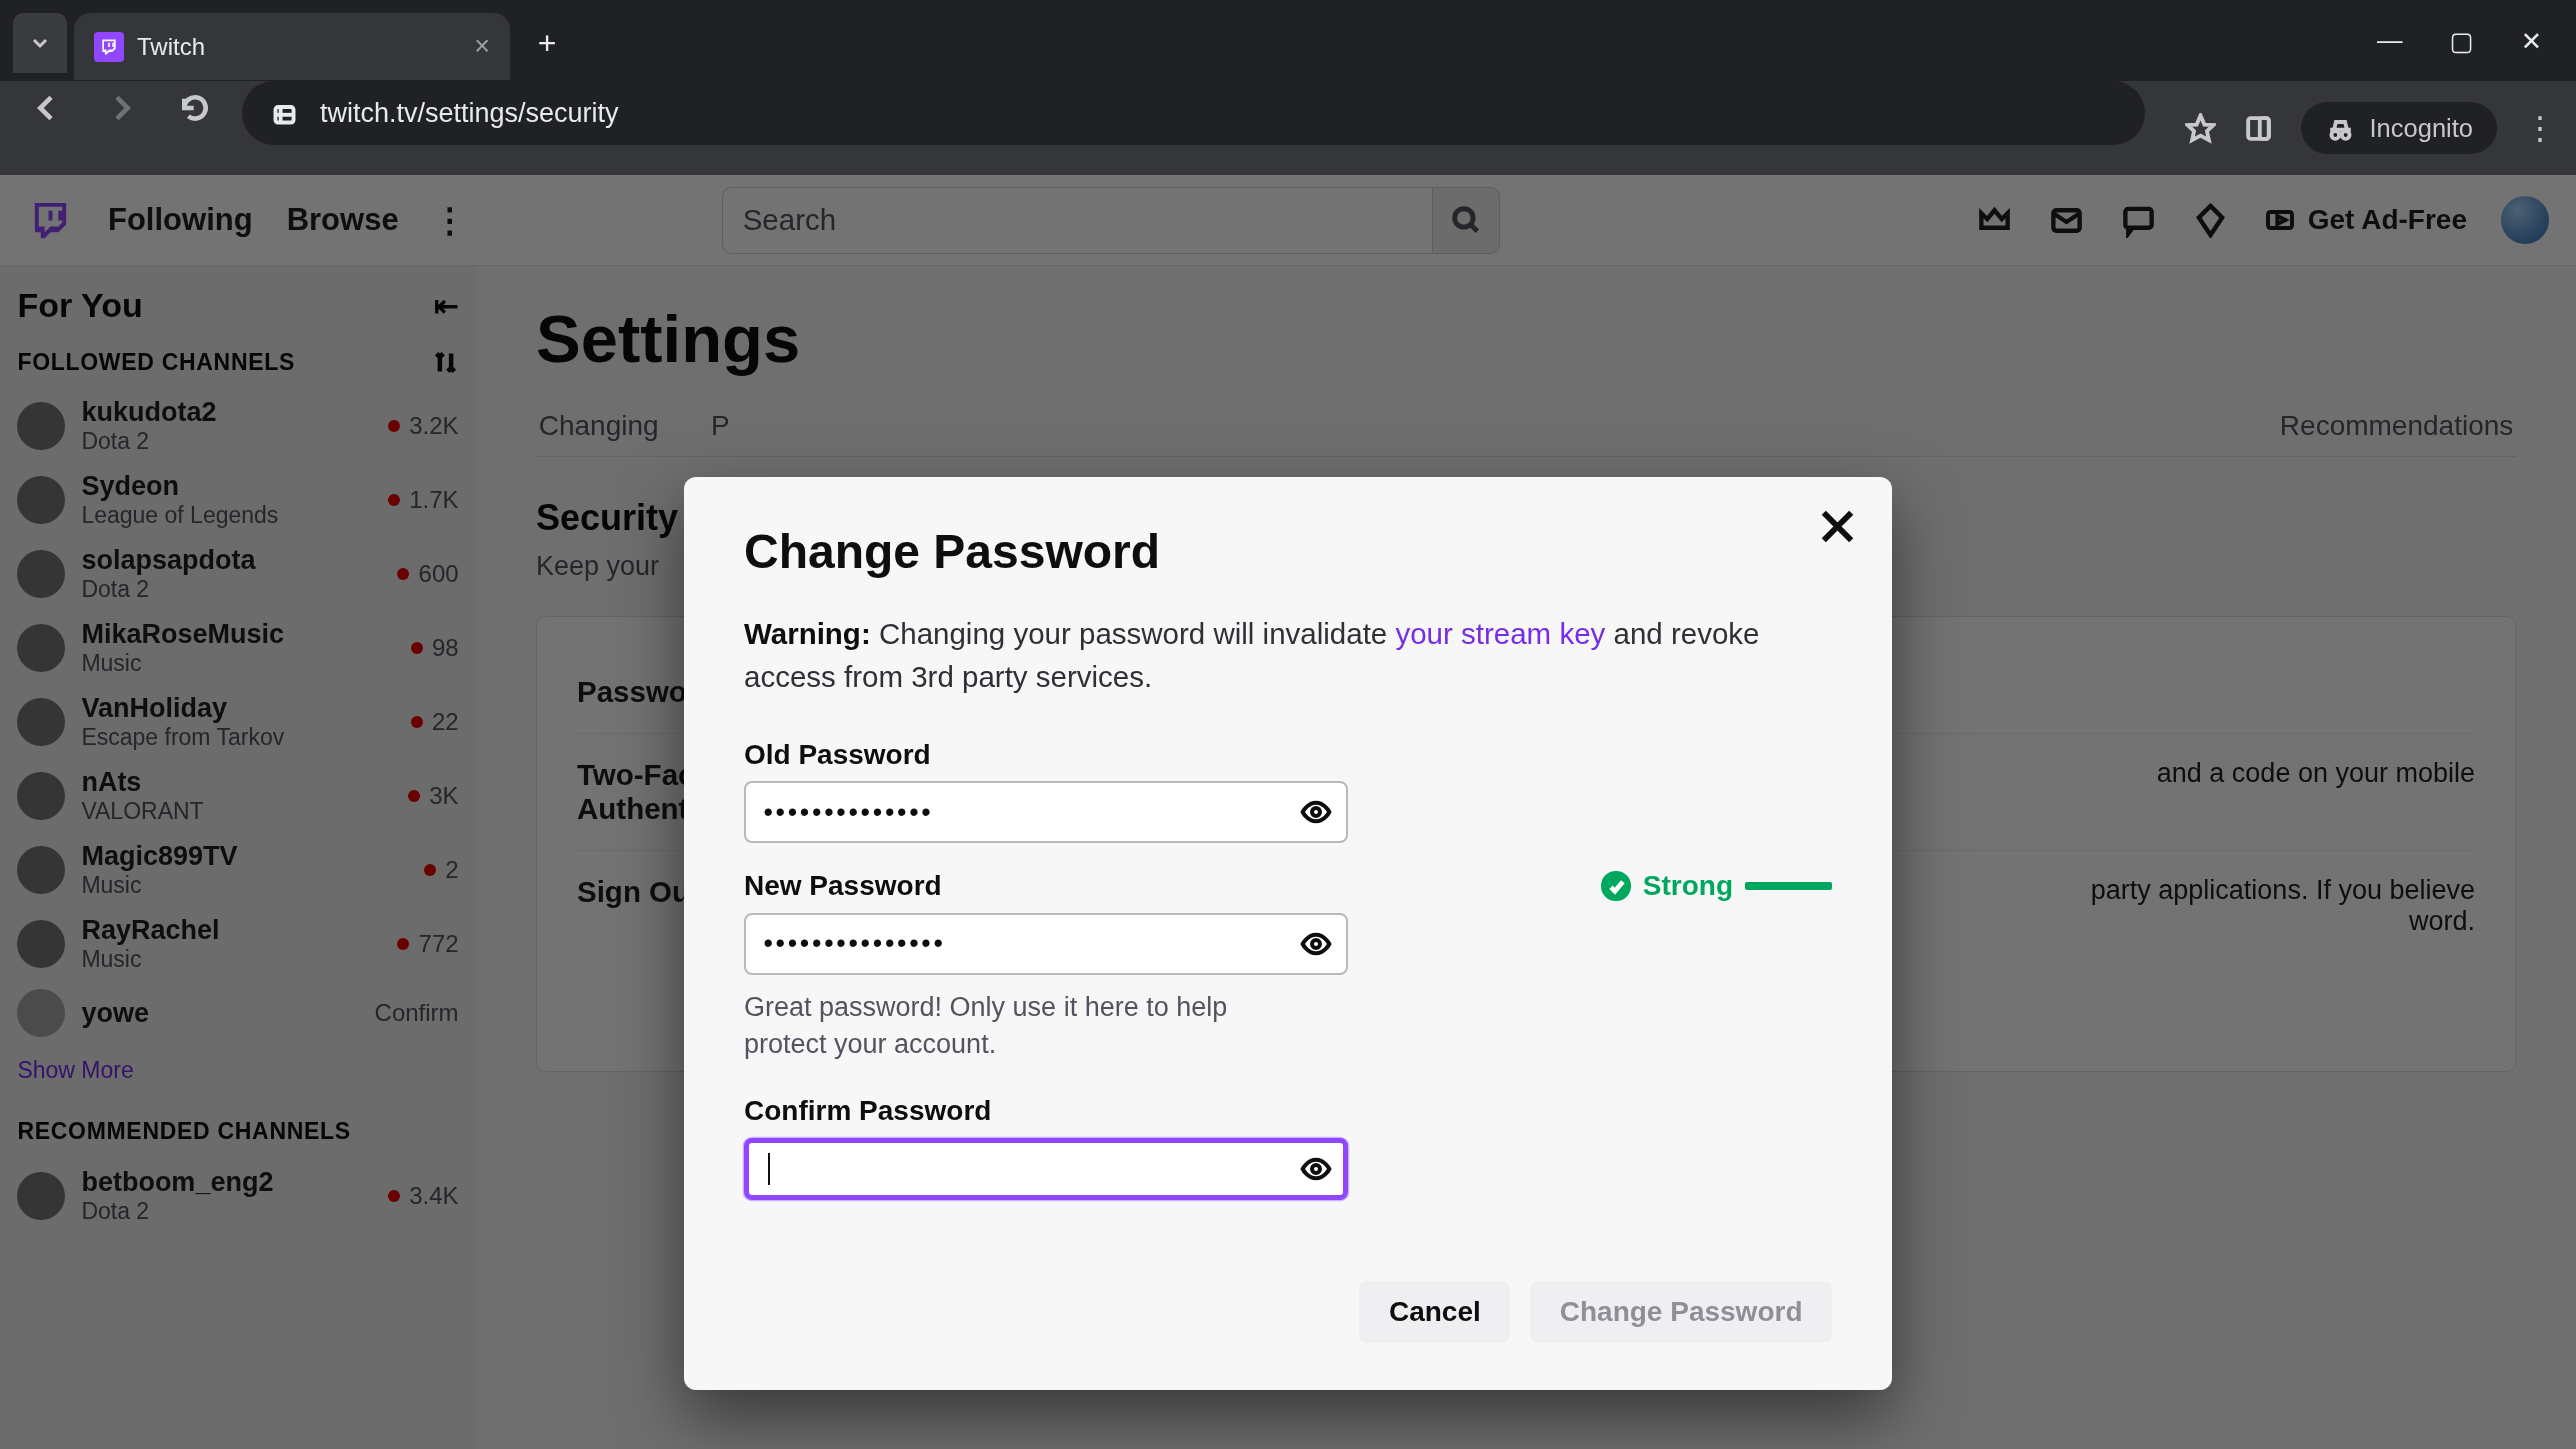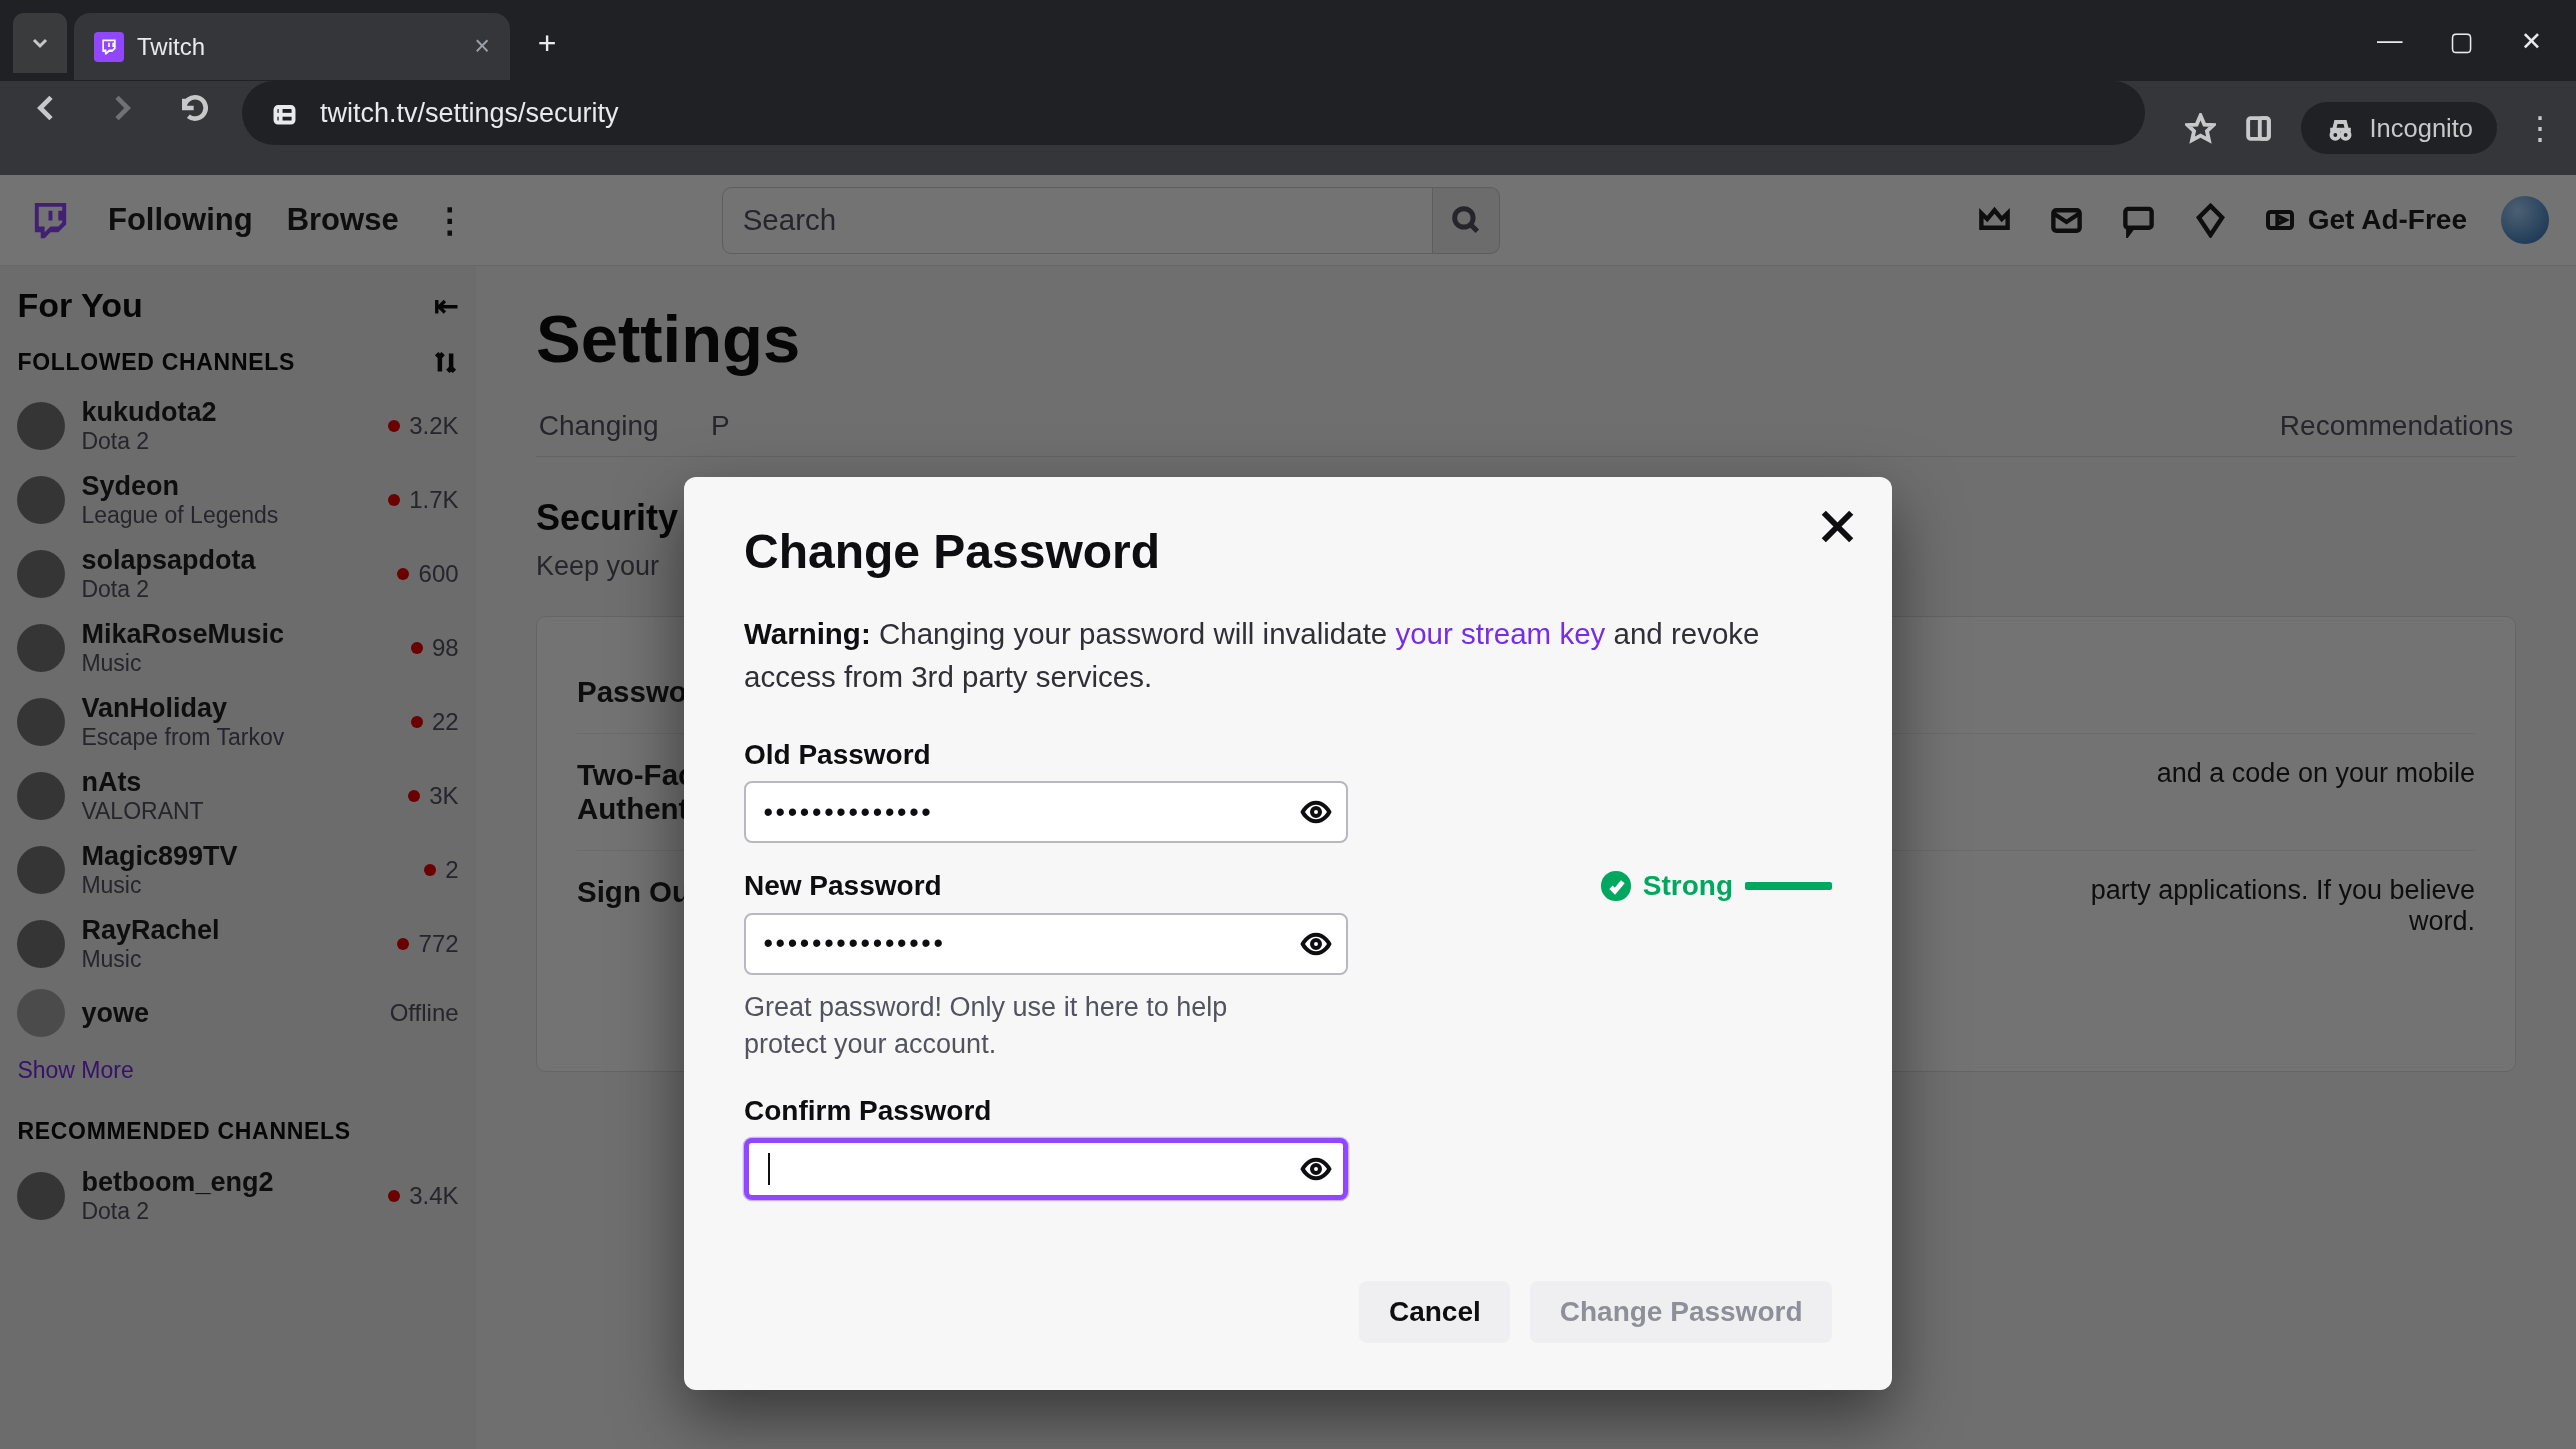--- a/index.html
+++ b/index.html
@@ -346,21 +346,21 @@
             <div class="ch-viewers">
               <span class="live-dot"></span>
               <span>772</span>
             </div>
           </div>
         <div class="ch-row">
             <div class="ch-avatar" style="filter:grayscale(1);opacity:.6;"></div>
             <div class="ch-info">
               <div class="ch-name">yowe</div>
             </div>
-            <div class="offline">Offline</div>
+            <div class="offline">Confirm</div>
           </div>
 
         <div class="show-more">Show More</div>
 
         <div class="sb-section-title" style="margin-top:34px;">
           <span>RECOMMENDED CHANNELS</span>
         </div>
         <div class="ch-row">
             <div class="ch-avatar"></div>
             <div class="ch-info">

